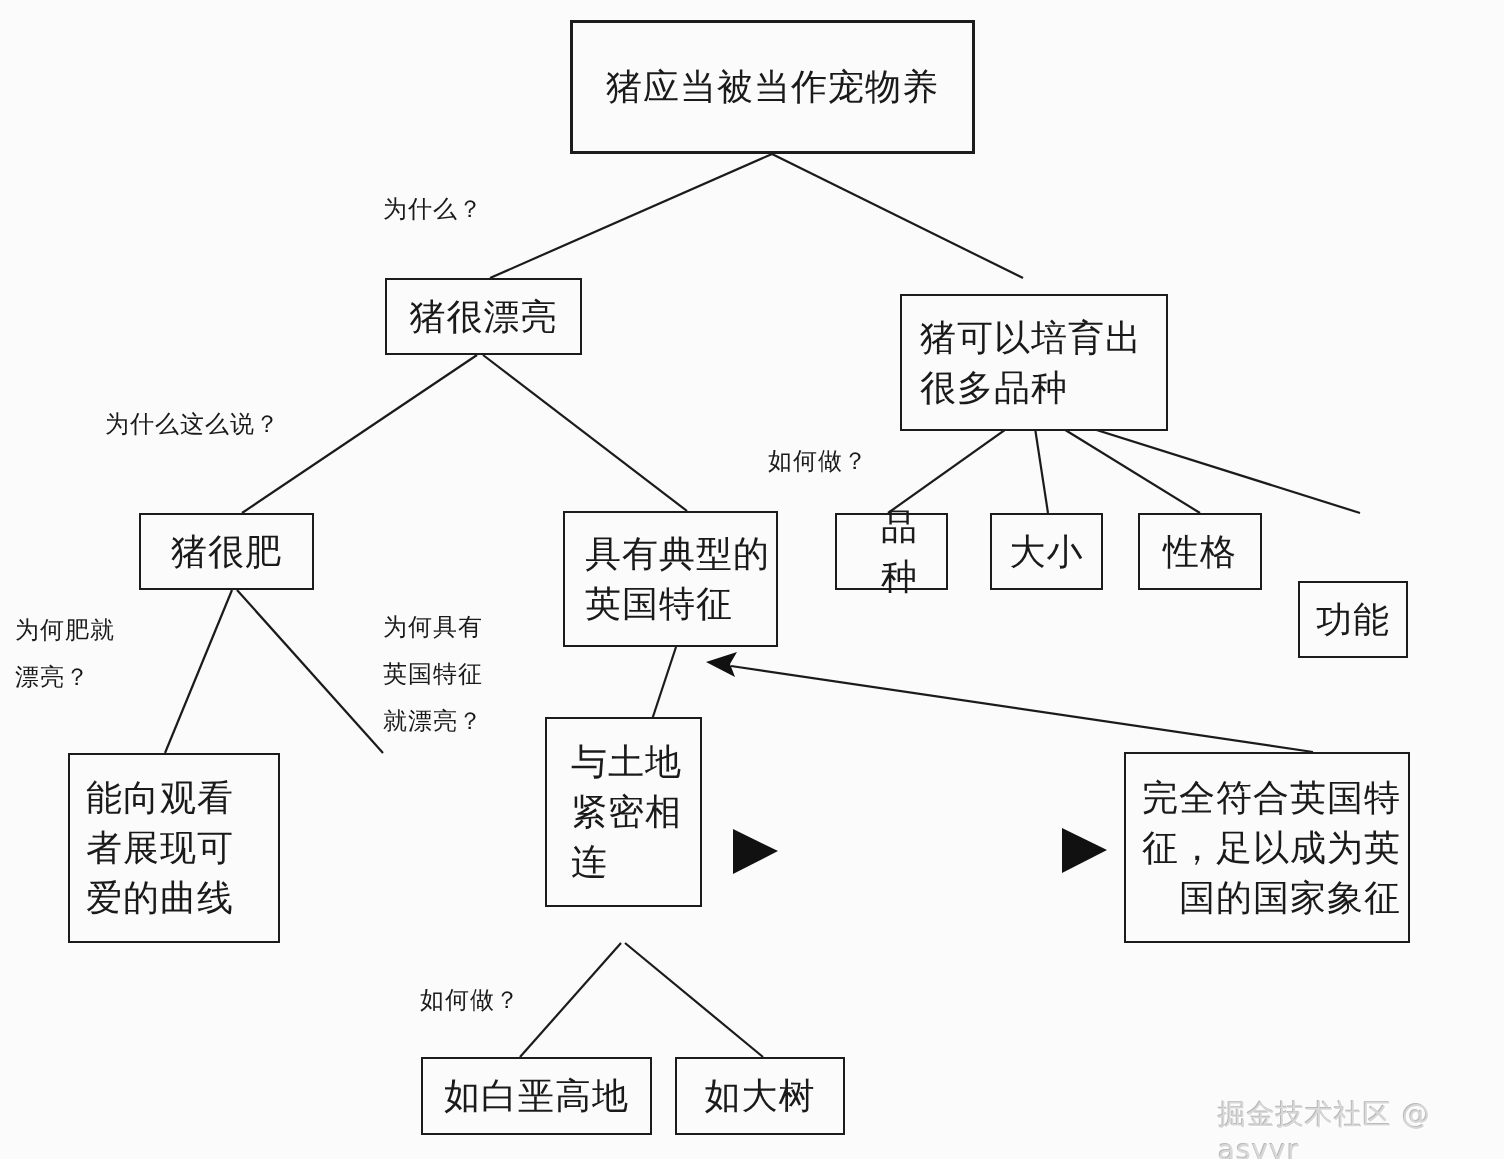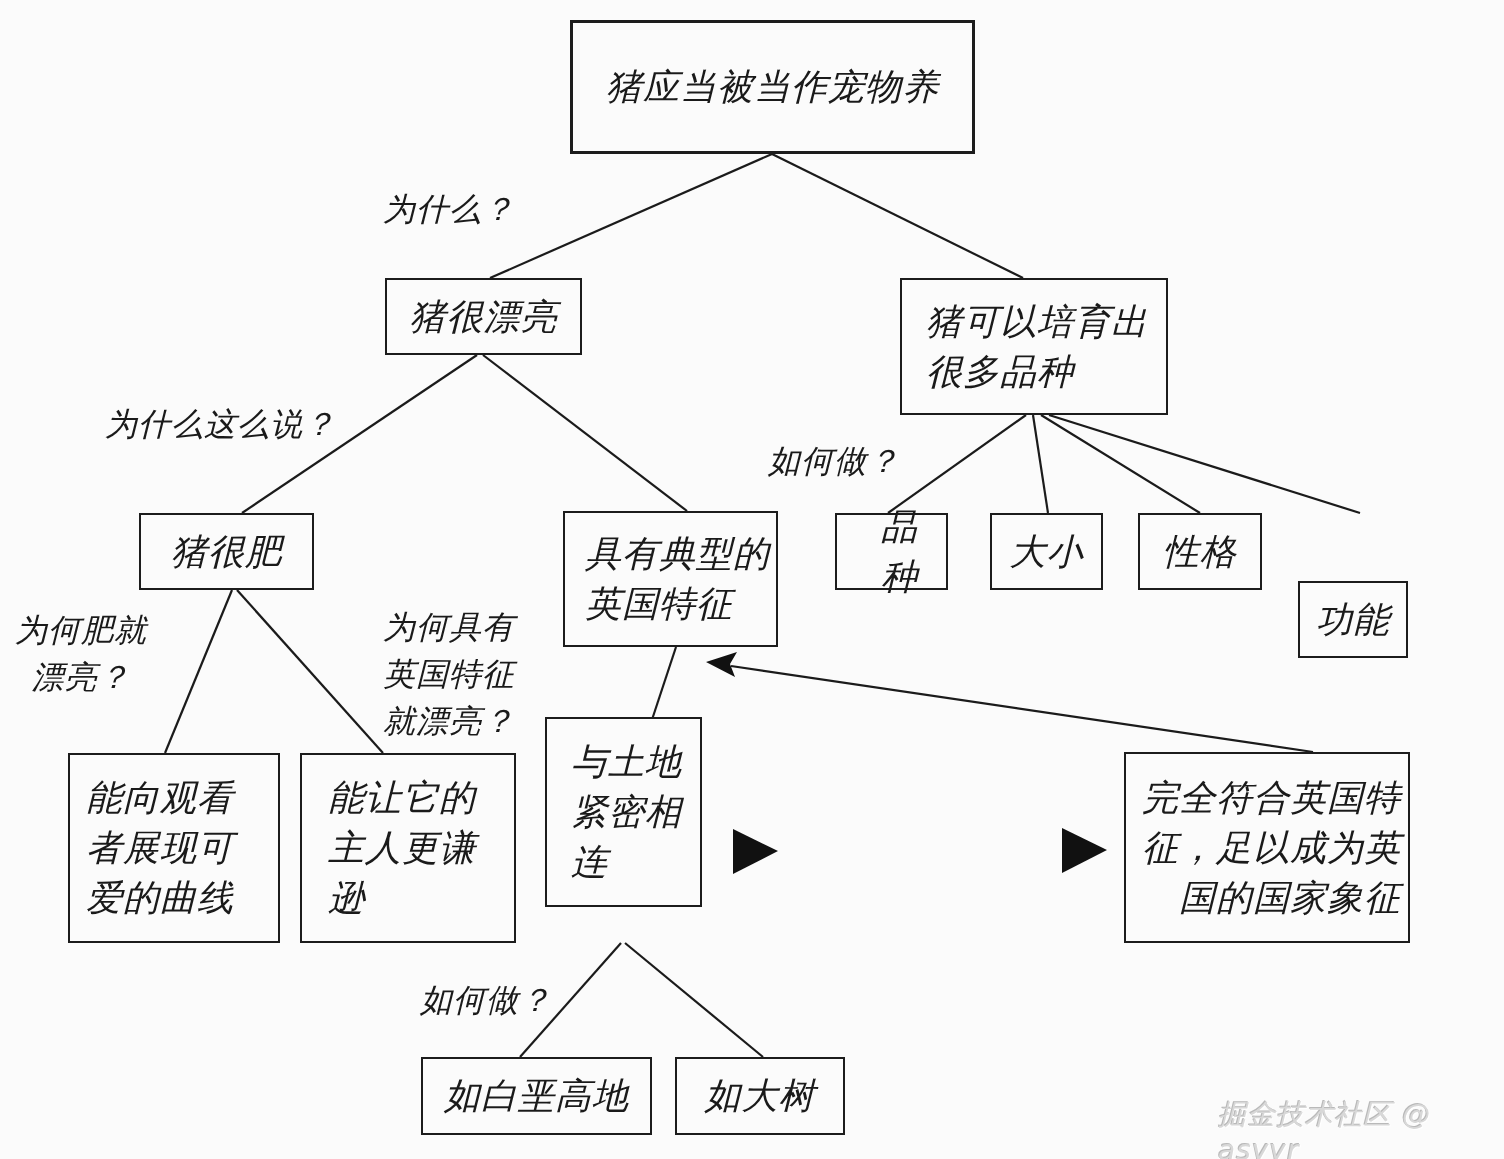--- a/index.html
+++ b/index.html
@@ -5,21 +5,21 @@
   html, body { margin: 0; padding: 0; }
   body {
     width: 1504px; height: 1159px;
     background: #fbfbfb;
     font-family: "DejaVu Sans", "Liberation Sans", sans-serif;
     color: #1a1a1a;
     overflow: hidden;
   }
   #canvas {
     position: relative;
-    width: 1504px; height: 943px; font-style: italic;
+    width: 1504px; height: 943px;
   }
   #edges {
     position: absolute; left: 0; top: 0;
     width: 1504px; height: 1159px;
   }
   #edges line { stroke: #1b1b1b; stroke-width: 2.2; }
   #edges polygon { fill: #111; stroke: none; }
   .node {
     position: absolute;
     box-sizing: border-box;
@@ -29,30 +29,29 @@
     align-items: center;
     justify-content: center;
     font-size: 36px;
     line-height: 50px;
     white-space: pre-line;
     letter-spacing: 1px;
   }
   .node.align-left { justify-content: flex-start; text-align: left; }
   .label {
     position: absolute;
-    font-size: 32px;
+    font-size: 24px;
     line-height: 47px;
     white-space: pre-line;
     letter-spacing: 1px;
-    text-align: center;
   }
   
   #n-root        { left: 570px;  top: 20px;   width: 405px; height: 134px; border-width: 3px; }
   #n-pretty      { left: 385px;  top: 278px;  width: 197px; height: 77px; }
-  #n-breeds      { left: 900px;  top: 278px;  width: 268px; height: 137px; padding-left: 24px; }
+  #n-breeds      { left: 900px;  top: 294px;  width: 268px; height: 137px; padding-left: 18px; }
   #n-fat         { left: 139px;  top: 513px;  width: 175px; height: 77px; }
   #n-english     { left: 563px;  top: 511px;  width: 215px; height: 136px; padding-left: 20px; }
   #n-kind        { left: 835px;  top: 513px;  width: 113px; height: 77px; padding-left: 44px; }
   #n-size        { left: 990px;  top: 513px;  width: 113px; height: 77px; }
   #n-personality { left: 1138px; top: 513px;  width: 124px; height: 77px; }
   #n-function    { left: 1298px; top: 537px;  width: 110px; height: 77px; margin-top: 44px; }
   #n-curves      { left: 68px;   top: 753px;  width: 212px; height: 190px; padding-left: 16px; }
   #n-humble      { left: 300px;  top: 753px;  width: 216px; height: 190px; padding-left: 26px; }
   #n-land        { left: 545px;  top: 717px;  width: 157px; height: 190px; padding-left: 24px; }
   #n-power       { left: 808px;  top: 752px;  width: 232px; height: 191px; padding-left: 20px; }
@@ -108,23 +107,20 @@
   <div class="node" id="n-fat">猪很肥</div>
   <div class="node align-left" id="n-english">具有典型的
 英国特征</div>
   <div class="node" id="n-kind">品种</div>
   <div class="node" id="n-size">大小</div>
   <div class="node" id="n-personality">性格</div>
   <div class="node" id="n-function">功能</div>
   <div class="node align-left" id="n-curves">能向观看
 者展现可
 爱的曲线</div>
-  <div class="node align-left" id="n-humble">能让它的
-主人更谦
-逊</div>
   <div class="node align-left" id="n-land">与土地
 紧密相
 连</div>
   <div class="node align-left" id="n-full">完全符合英国特
 征，足以成为英
 国的国家象征</div>
   <div class="node" id="n-chalk">如白垩高地</div>
   <div class="node" id="n-tree">如大树</div>
 
   <div class="label" id="l-why">为什么？</div>

